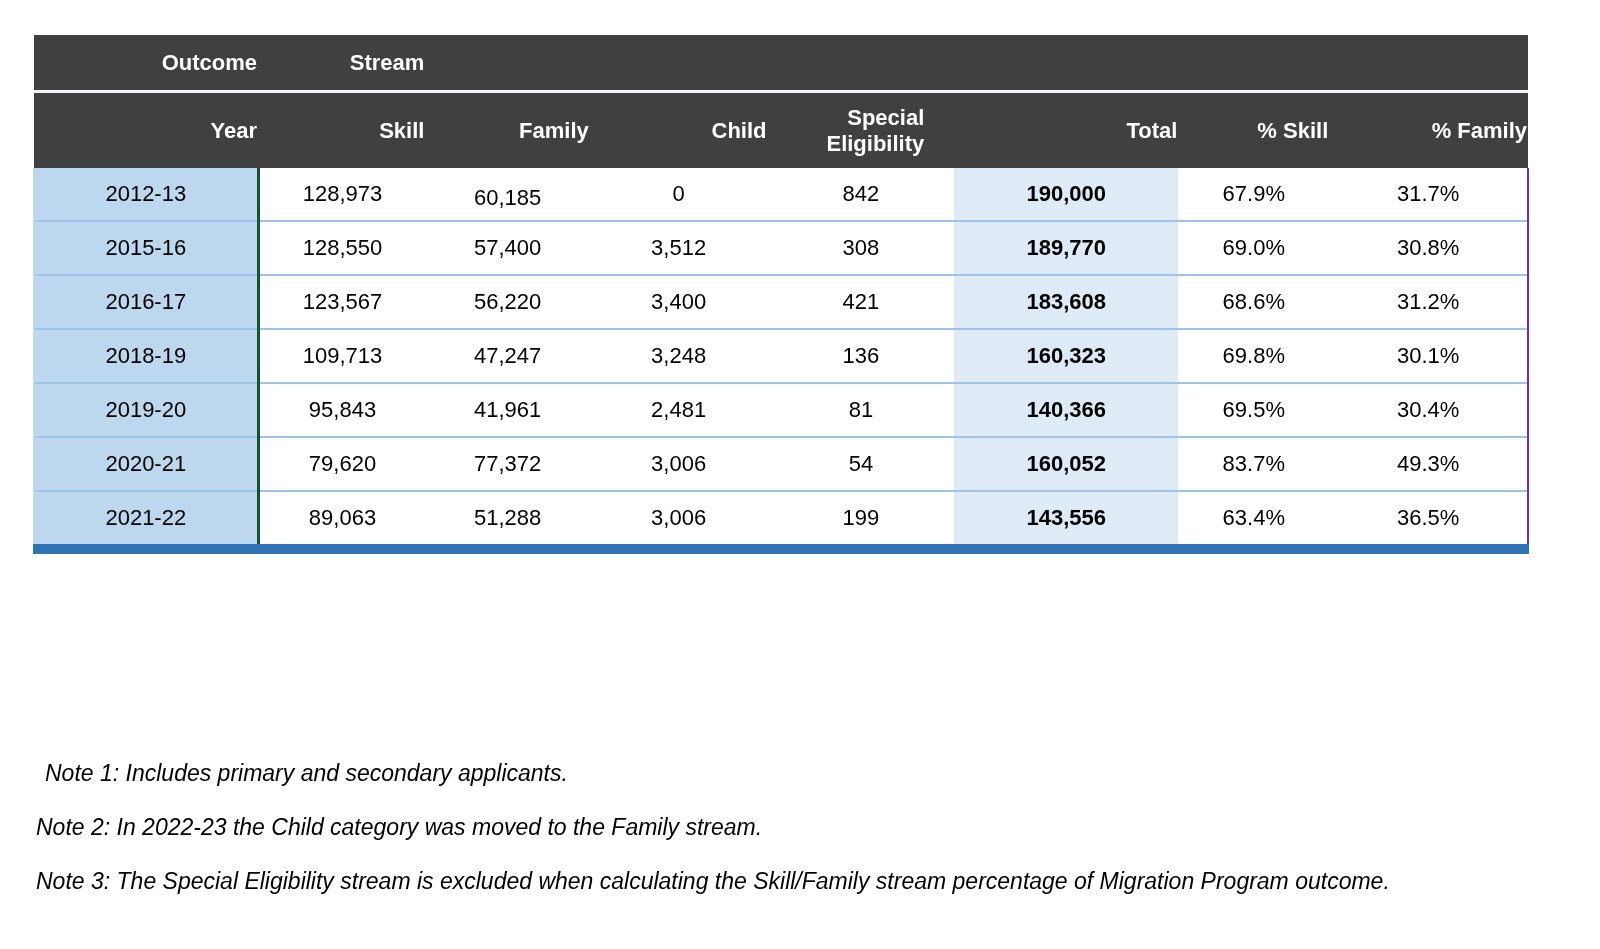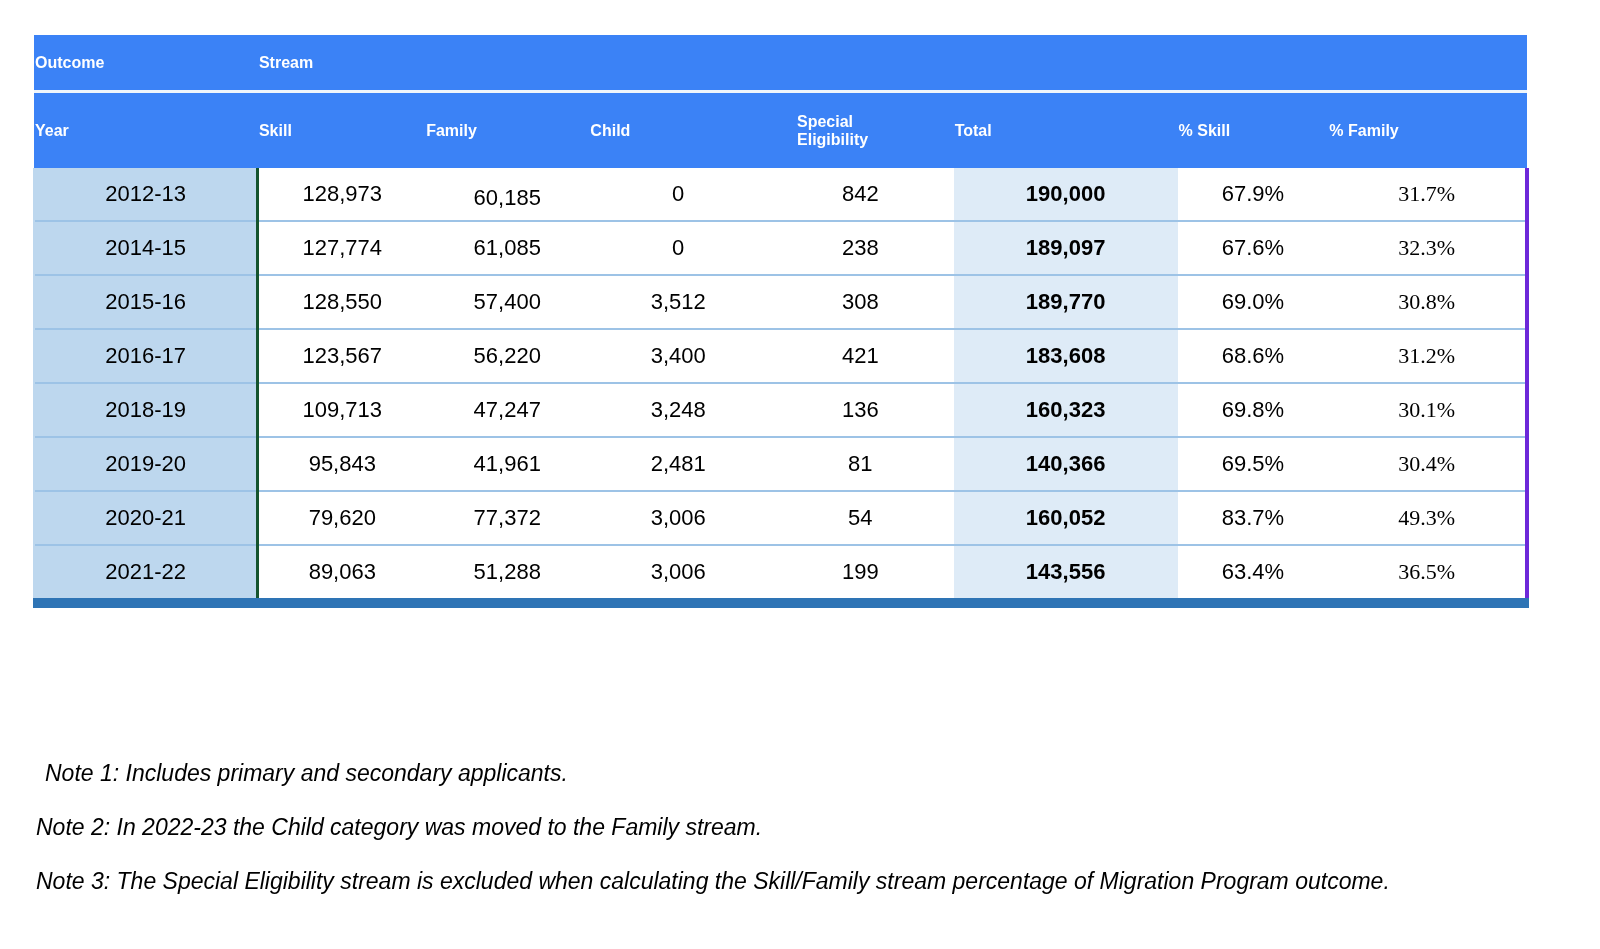--- a/index.html
+++ b/index.html
@@ -22,42 +22,42 @@
   col.c-year   { width: 15.0%; }
   col.c-skill  { width: 11.2%; }
   col.c-family { width: 11.0%; }
   col.c-child  { width: 11.9%; }
   col.c-spec   { width: 12.5%; }
   col.c-total  { width: 15.0%; }
   col.c-pskill { width: 10.1%; }
   col.c-pfam   { width: 13.3%; }
 
   thead th {
-    background: #3b82f6;
+    background: #404040;
     color: #ffffff;
     font-weight: bold;
-    font-size: 16px;
-    text-align: left;
+    font-size: 22px;
+    text-align: right;
     vertical-align: middle;
   }
   tr.hdr1 th { height: 53px; border-bottom: 3px solid #EFF5FB; }
   tr.hdr2 th { height: 73px; }
   tr.hdr2 th.wrap { padding: 0 30px; }
 
   tbody td {
     height: 50px;
     text-align: center;
     vertical-align: middle;
     font-size: 22px;
     background: #ffffff;
     border-top: 2px solid #9DC3E6;
   }
   tbody tr:first-child td { border-top: none; }
   tbody td:first-child { border-left: 2px solid #BDD7EE; }
-  tbody td:last-child  { border-right: 4px solid #6d28d9; font-family: Liberation Serif, serif; }
+  tbody td:last-child  { border-right: 2px solid #6d28d9; }
 
   tbody td.year-cell  { background: #BDD7EE; border-right: 3px solid #14532d; }
   tbody td.total-cell { background: #DEEBF7; font-weight: bold; text-align: center; }
   tbody tr.bold-row td { font-weight: bold; }
 
   tbody td span { display: inline-block; }
   tbody td.shift-down span { position: relative; top: 4px; }
 
   tbody td.red-box { position: relative; }
   tbody td.red-box::after {
@@ -121,30 +121,20 @@
           <td class="year-cell"><span>2012-13</span></td>
           <td><span>128,973</span></td>
           <td class="shift-down"><span>60,185</span></td>
           <td><span>0</span></td>
           <td><span>842</span></td>
           <td class="total-cell"><span>190,000</span></td>
           <td><span>67.9%</span></td>
           <td><span>31.7%</span></td>
         </tr>
         <tr>
-          <td class="year-cell"><span>2014-15</span></td>
-          <td><span>127,774</span></td>
-          <td><span>61,085</span></td>
-          <td><span>0</span></td>
-          <td><span>238</span></td>
-          <td class="total-cell"><span>189,097</span></td>
-          <td><span>67.6%</span></td>
-          <td><span>32.3%</span></td>
-        </tr>
-        <tr>
           <td class="year-cell"><span>2015-16</span></td>
           <td><span>128,550</span></td>
           <td><span>57,400</span></td>
           <td><span>3,512</span></td>
           <td><span>308</span></td>
           <td class="total-cell"><span>189,770</span></td>
           <td><span>69.0%</span></td>
           <td><span>30.8%</span></td>
         </tr>
         <tr>

